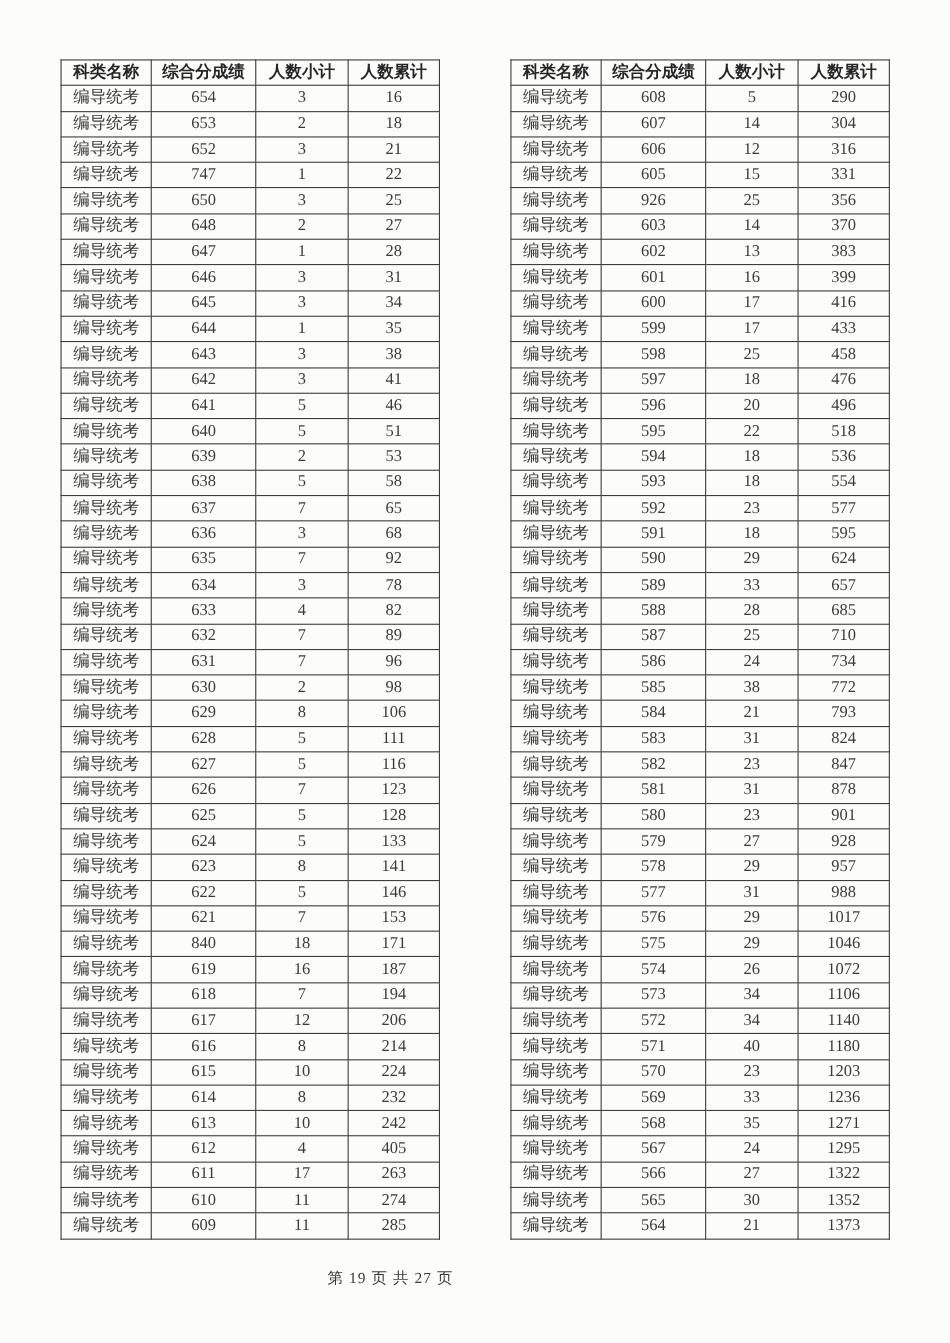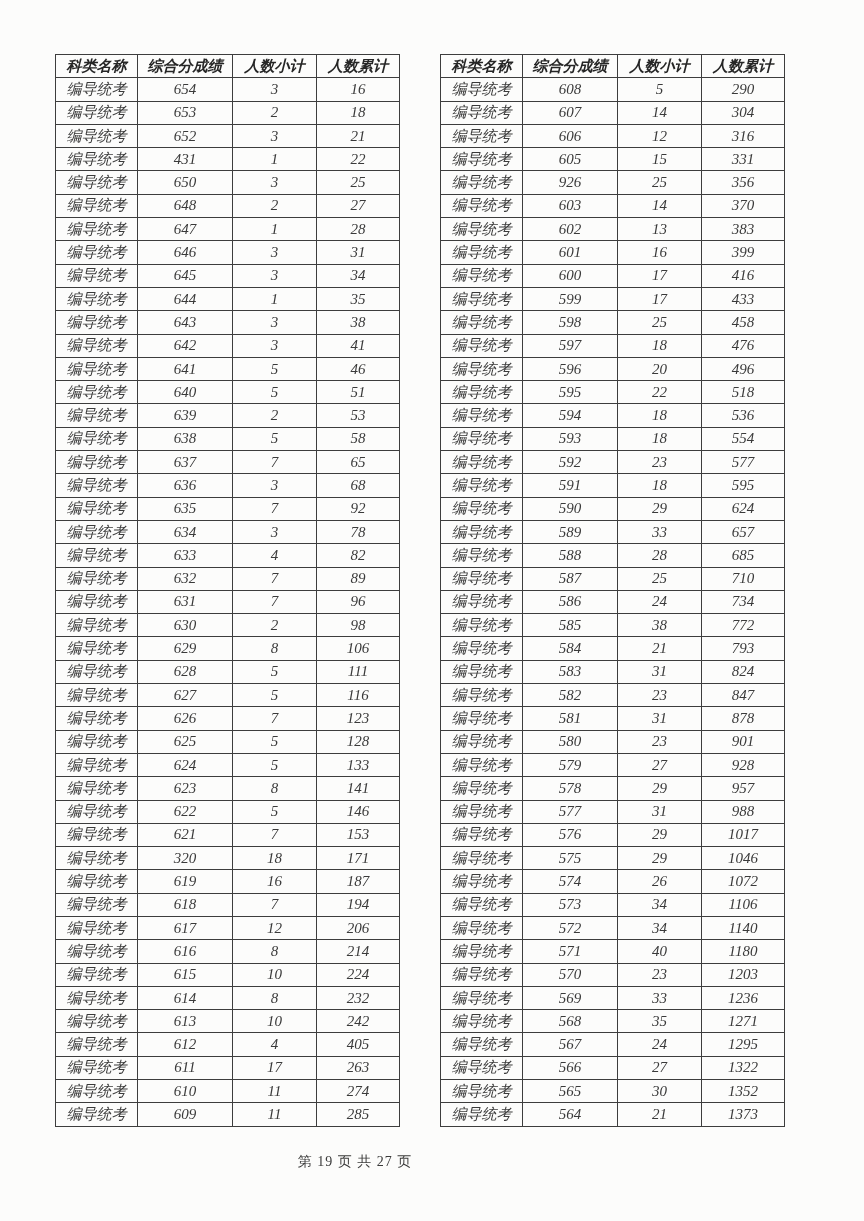--- a/index.html
+++ b/index.html
@@ -10,22 +10,21 @@
     background: #fcfcfb;
     font-family: "Liberation Serif", "DejaVu Serif", serif;
     color: #2f2f2f;
     overflow: hidden;
   }
   .tables-wrap {
     position: absolute;
     top: 54px;
     left: 55px;
     display: flex;
-    gap: 40px;
-    font-style: italic;
+    gap: 64px;
   }
   table.score-table {
     border-collapse: collapse;
     table-layout: fixed;
   }
   .score-table th, .score-table td {
     border: 1px solid #3d3d3d;
     text-align: center;
     vertical-align: middle;
     height: 22.3px;
@@ -94,21 +93,21 @@
 
   <tr>
     <td>编导统考</td>
     <td>652</td>
     <td>3</td>
     <td>21</td>
   </tr>
 
   <tr>
     <td>编导统考</td>
-    <td>431</td>
+    <td>747</td>
     <td>1</td>
     <td>22</td>
   </tr>
 
   <tr>
     <td>编导统考</td>
     <td>650</td>
     <td>3</td>
     <td>25</td>
   </tr>
@@ -304,21 +303,21 @@
 
   <tr>
     <td>编导统考</td>
     <td>621</td>
     <td>7</td>
     <td>153</td>
   </tr>
 
   <tr>
     <td>编导统考</td>
-    <td>320</td>
+    <td>840</td>
     <td>18</td>
     <td>171</td>
   </tr>
 
   <tr>
     <td>编导统考</td>
     <td>619</td>
     <td>16</td>
     <td>187</td>
   </tr>

